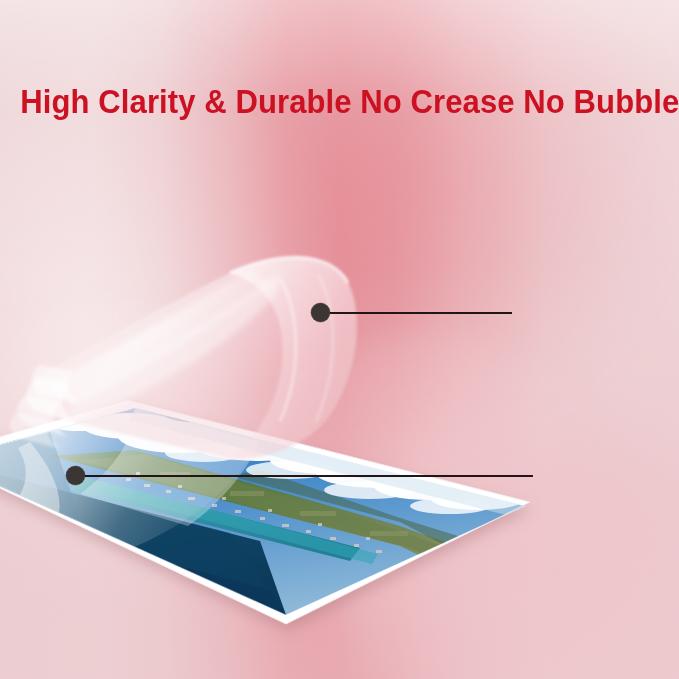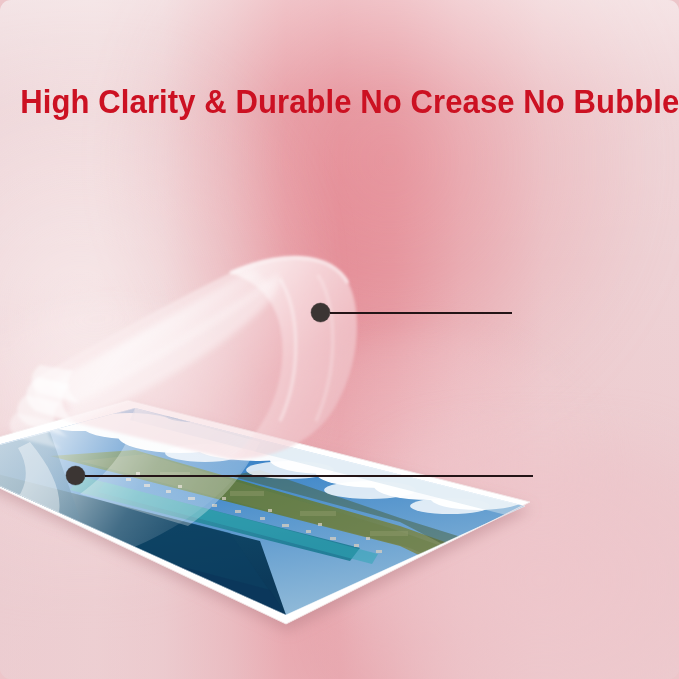--- a/index.html
+++ b/index.html
@@ -1,21 +1,21 @@
 <!DOCTYPE html>
 <html><head>
 <meta charset="utf-8">
 <style>
   html,body{margin:0;padding:0;}
   body{
     width:679px;height:679px;overflow:hidden;position:relative;
     font-family:"Liberation Sans","DejaVu Sans",sans-serif;
     background:#edc6ca;
   }
-  #stage{position:absolute;inset:0;width:679px;height:679px;overflow:hidden;border-radius:11px;}
+  #stage{position:absolute;inset:0;width:679px;height:679px;overflow:hidden;}
 
   
   .bg-base{position:absolute;inset:0;
     background:linear-gradient(90deg,
       #ecd3d6 0%, #eed6d8 14%, #eccfd2 24%,
       #e9b8bd 34%, #e79ca4 42%, #e5939c 50%,
       #e79ea6 58%, #ecbcc1 68%, #eecfd2 80%, #eed2d5 100%);
   }
   .bg-vert{position:absolute;inset:0;
     background:linear-gradient(180deg,

